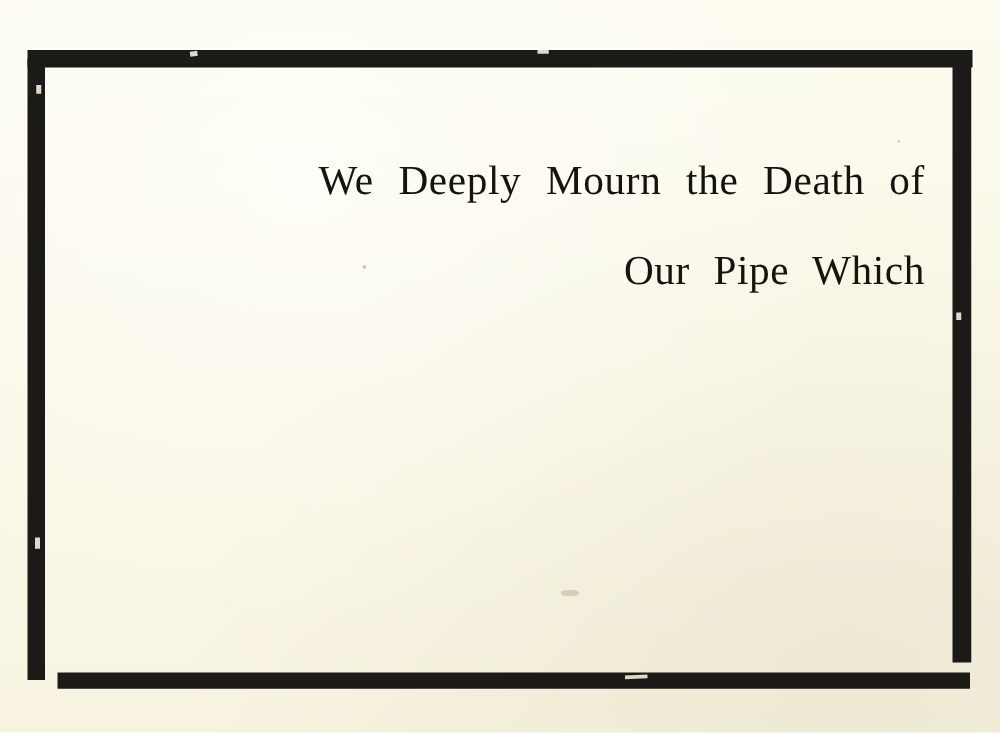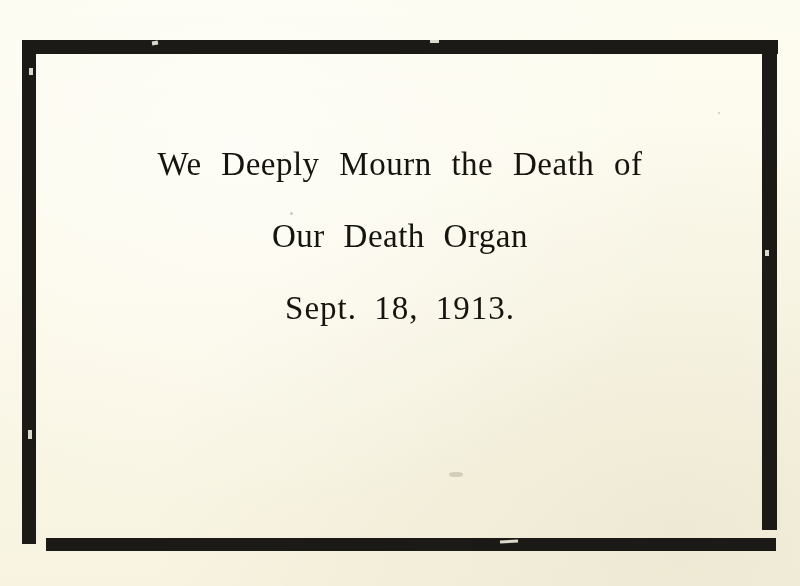--- a/index.html
+++ b/index.html
@@ -72,23 +72,23 @@
   .nick-a { left: 152px; top: 41px; width: 6px; height: 4px; transform: rotate(-8deg); }
   .nick-b { left: 430px; top: 40px; width: 9px; height: 3px; }
   .nick-c { left: 29px; top: 68px; width: 4px; height: 7px; }
   .nick-d { left: 28px; top: 430px; width: 4px; height: 9px; }
   .nick-e { left: 500px; top: 540px; width: 18px; height: 3px; transform: rotate(-3deg); }
   .nick-f { left: 765px; top: 250px; width: 4px; height: 6px; }
 
   .text-block {
     position: absolute;
     left: 60px;
-    top: 148px;
+    top: 129px;
     width: 680px;
-    text-align: center;
+    text-align: right;
     color: #15140f;
   }
 
   .line {
     font-size: 33px;
     line-height: 1;
     letter-spacing: 0.5px;
     margin: 0 0 39px 0;
     white-space: nowrap;
     font-weight: 400;
@@ -124,20 +124,19 @@
 
   <div class="nick nick-a"></div>
   <div class="nick nick-b"></div>
   <div class="nick nick-c"></div>
   <div class="nick nick-d"></div>
   <div class="nick nick-e"></div>
   <div class="nick nick-f"></div>
 
   <div class="text-block">
     <p class="line line-1">We Deeply Mourn the Death of</p>
-    <p class="line line-2">Our Death Organ</p>
-    <p class="line line-4">Sept. 18, 1913.</p>
+    <p class="line line-2">Our Pipe Which</p>
   </div>
 
   <div class="speck speck-1"></div>
   <div class="speck speck-2"></div>
   <div class="speck speck-3"></div>
 </div>
 
 </body></html>

